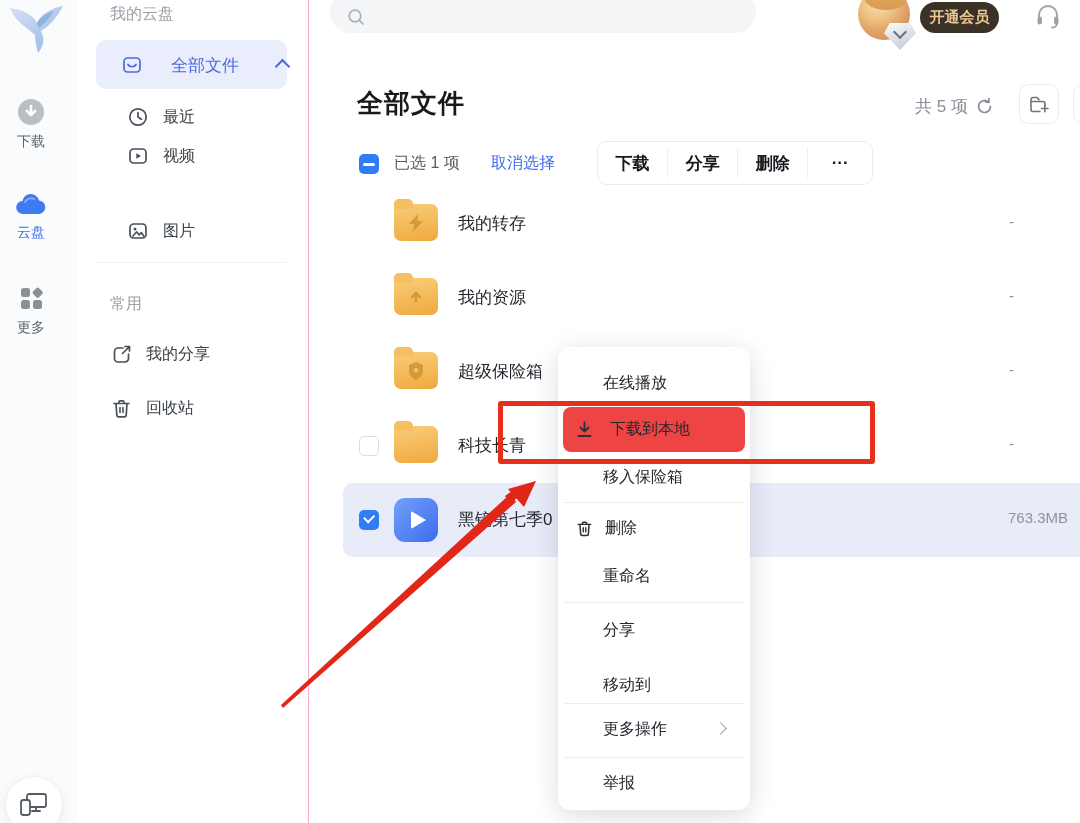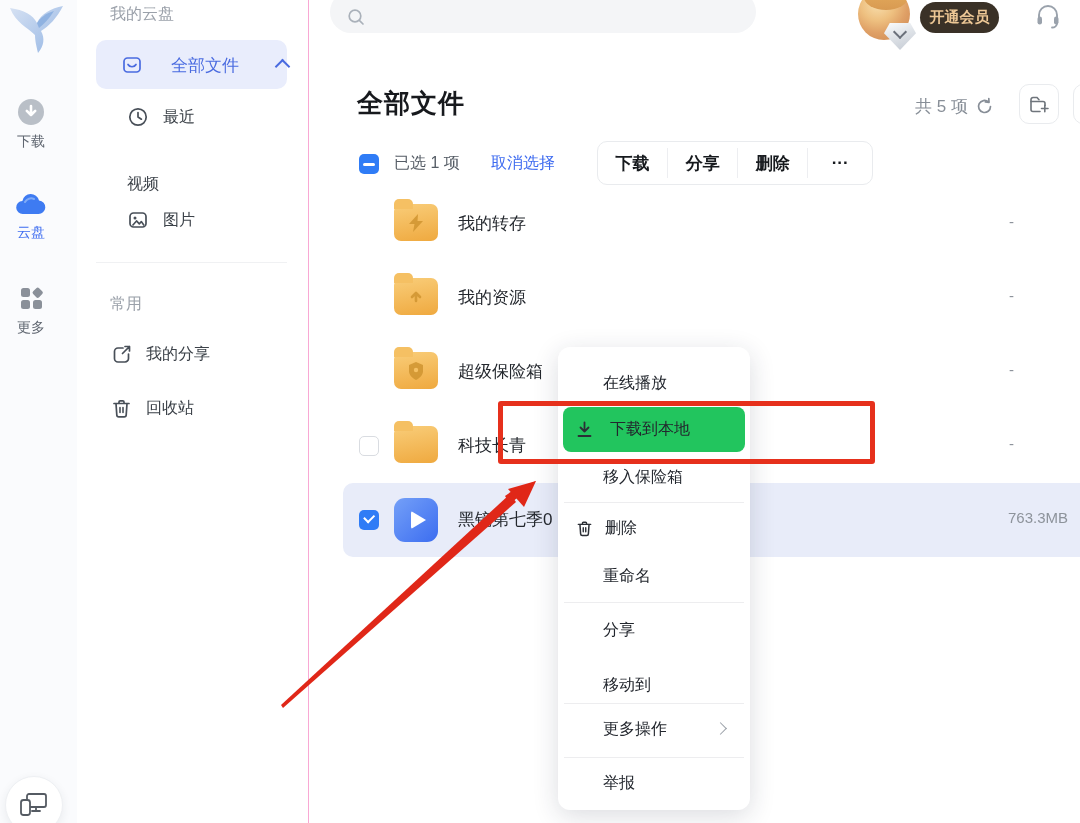--- a/index.html
+++ b/index.html
@@ -76,21 +76,21 @@
   .folder::before{content:"";position:absolute;top:-5px;left:0;width:19px;height:10px;border-radius:5px 5px 0 0;background:#f5c063;}
   .emblem{position:absolute;inset:0;display:flex;align-items:center;justify-content:center;}
   .vicon{position:absolute;left:51px;top:15px;width:44px;height:44px;border-radius:11px;
           background:linear-gradient(135deg,#74a0f8,#3c6df0);display:flex;align-items:center;justify-content:center;}
   .vicon .tri{width:0;height:0;border-left:15px solid #fff;border-top:9px solid transparent;border-bottom:9px solid transparent;margin-left:4px;border-radius:2px;}
 
   
   #menu{position:absolute;left:558px;top:347px;width:192px;height:463px;background:#fff;border-radius:12px;
         box-shadow:0 6px 26px rgba(30,40,60,.16);z-index:40;}
   .m-item{position:absolute;left:45px;font-size:16px;color:#23272e;line-height:24px;}
-  .m-hover{position:absolute;left:5px;top:60px;width:182px;height:45px;background:#22c55e;border-radius:8px;}
+  .m-hover{position:absolute;left:5px;top:60px;width:182px;height:45px;background:#ef4444;border-radius:8px;}
   .m-div{position:absolute;left:6px;width:180px;height:1px;background:#ededef;}
   .m-icon{position:absolute;left:17px;}
   .chev-right{position:absolute;left:158px;top:377px;width:8px;height:8px;border-right:1.8px solid #9aa0a8;border-top:1.8px solid #9aa0a8;transform:rotate(45deg);}
 
   
   .red-rect{position:absolute;left:498px;top:401px;width:367px;height:53px;border:5px solid #e6301c;border-radius:3px;z-index:60;}
   #arrow-svg{position:absolute;left:0;top:0;z-index:60;pointer-events:none;}
 
   svg{display:block;}
 </style>
@@ -162,29 +162,29 @@
     </div>
 
     <div class="side-item" style="top:105px;">
       <svg width="22" height="22" viewBox="0 0 22 22">
         <circle cx="11" cy="11" r="8.2" stroke="#484f58" stroke-width="1.7" fill="none"></circle>
         <path d="M11 6.5 V11 l3.4 2.2" stroke="#484f58" stroke-width="1.7" fill="none" stroke-linecap="round" stroke-linejoin="round"></path>
       </svg>
       <span class="lbl">最近</span>
     </div>
 
-    <div class="side-item" style="top:160px;flex-direction:column;">
+    <div class="side-item" style="top:144px;">
       <svg width="22" height="22" viewBox="0 0 22 22">
         <rect x="3" y="4" width="16" height="14" rx="3.5" stroke="#484f58" stroke-width="1.7" fill="none"></rect>
         <path d="M9.3 8.3 L14 11 L9.3 13.7 Z" fill="#484f58"></path>
       </svg>
       <span class="lbl">视频</span>
     </div>
 
-    <div class="side-item" style="top:208px;">
+    <div class="side-item" style="top:219px;">
       <svg width="22" height="22" viewBox="0 0 22 22">
         <rect x="3" y="4" width="16" height="14" rx="3.5" stroke="#484f58" stroke-width="1.7" fill="none"></rect>
         <circle cx="8" cy="9" r="1.5" fill="#484f58"></circle>
         <path d="M5.5 16.5 l4 -4.6 2.8 3 2 -2.4 2.8 4" stroke="#484f58" stroke-width="1.6" fill="none" stroke-linejoin="round"></path>
       </svg>
       <span class="lbl">图片</span>
     </div>
 
     <div class="side-div"></div>
 

